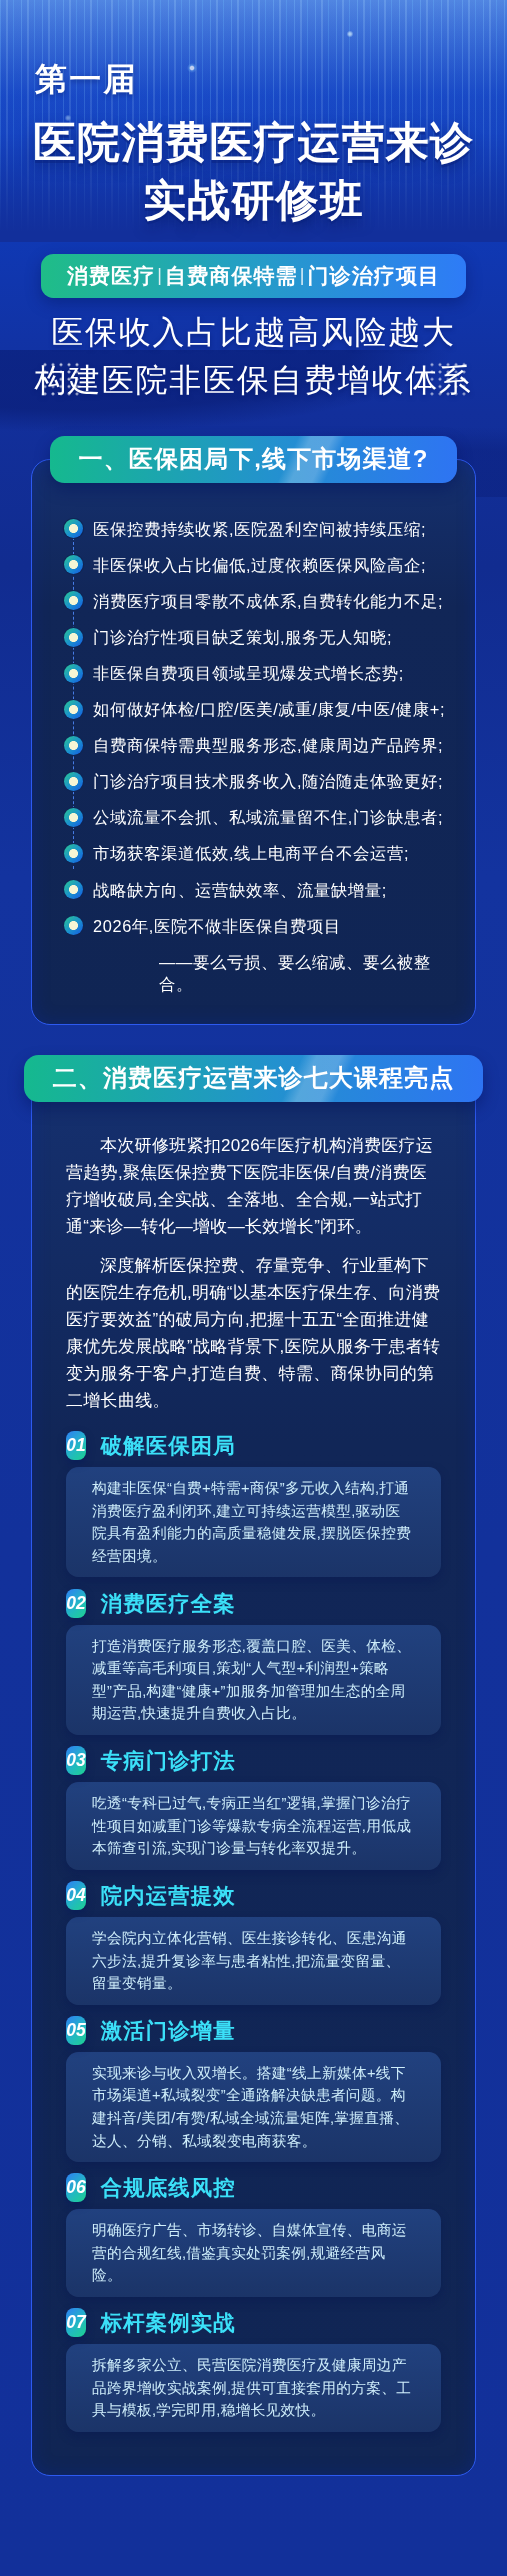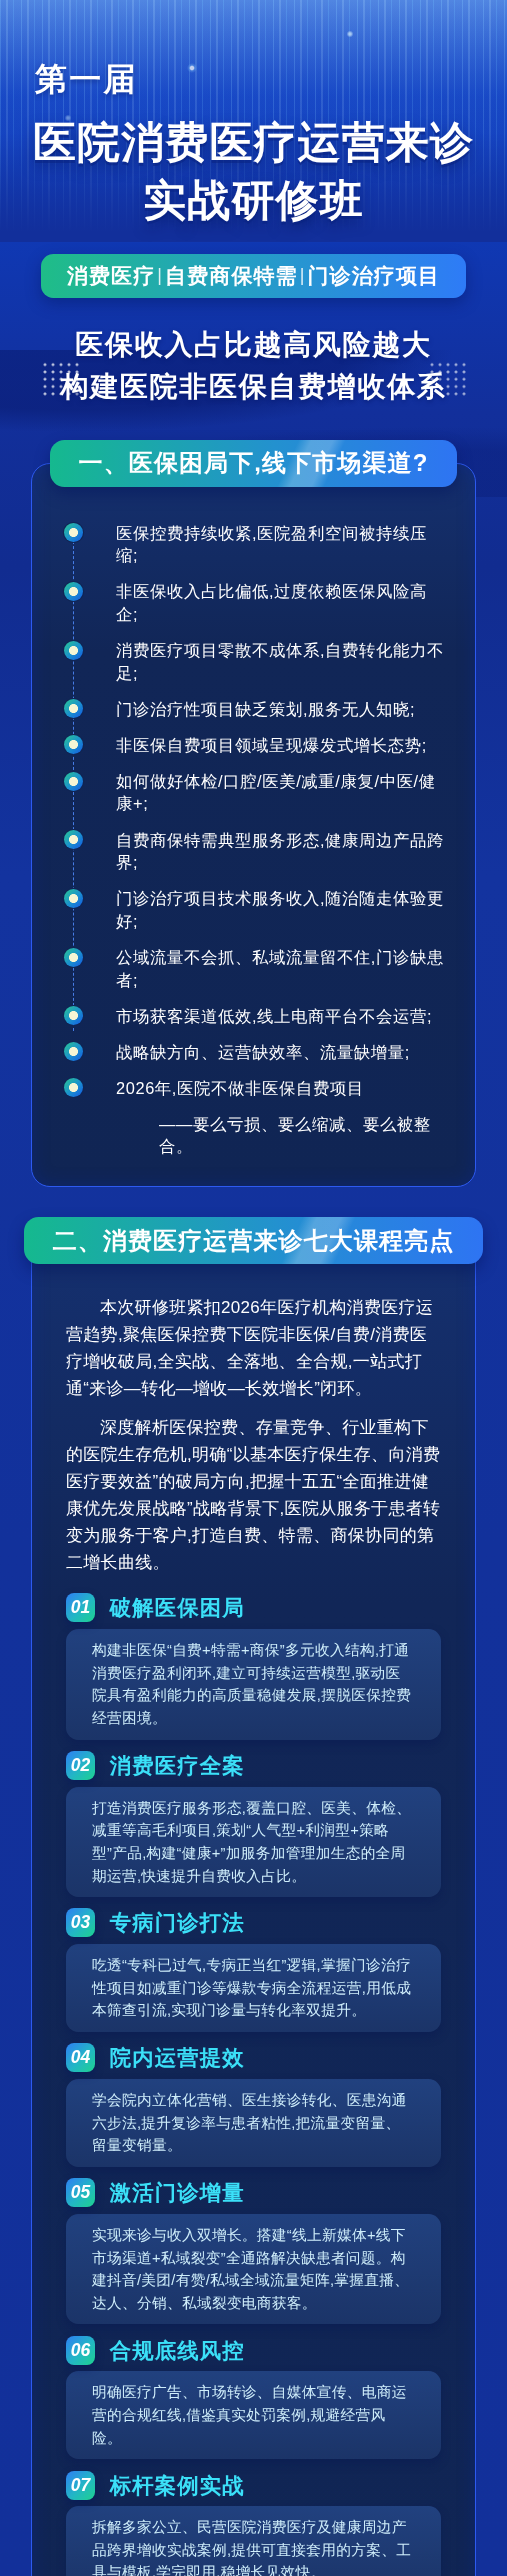--- a/index.html
+++ b/index.html
@@ -63,22 +63,22 @@
     padding:0 26px;height:44px;border-radius:12.4px;
     display:flex;align-items:center;gap:2px;
     background:linear-gradient(92deg,#1fbd87 0%,#24a0c2 45%,#2e7bf7 100%);
     box-shadow:0 5.6px 14.7px rgba(0,20,90,.4);
     font-size:21px;font-weight:900;color:#ffffff;letter-spacing:1.1px;
   }
   .tag-sep{font-weight:400;opacity:.85;font-size:18px;}
 
   
   .subtitle{
-    position:relative;margin-top:26px;text-align:center;z-index:1;
-    font-size:28px;font-weight:700;color:#ffffff;letter-spacing:1.7px;line-height:1.5;
+    position:relative;margin-top:10px;text-align:center;z-index:1;
+    font-size:32px;font-weight:400;color:#ffffff;letter-spacing:1.7px;line-height:1.5;
     text-shadow:0 2.3px 4.5px rgba(5,25,110,.6);
   }
   .subtitle .sline{display:block;}
 
   
   .section{position:relative;z-index:1;}
   .pill{
     position:relative;z-index:3;
     margin:0 auto;width:fit-content;max-width:428px;
     padding:0 29px;height:47px;border-radius:14.7px;
@@ -101,21 +101,21 @@
   }
   .sec1{margin-top:32px;}
   .sec1 .card{padding:58px 29px 28px 32px;}
 
   
   .bullets{list-style:none;margin:0;padding:0;position:relative;}
   .bullets::before{
     content:"";position:absolute;left:9px;top:14.7px;bottom:68px;
     border-left:1.1px dashed rgba(80,140,255,.85);
   }
-  .bullet{display:flex;align-items:flex-start;gap:33px;margin-bottom:13.5px;position:relative;}
+  .bullet{display:flex;align-items:flex-start;gap:10px;margin-bottom:13.5px;position:relative;}
   .bullet-icon{
     flex:0 0 auto;width:19px;height:19px;border-radius:50%;margin-top:1.7px;
     background:
       radial-gradient(circle at 50% 50%, #f7f6d4 0 4.2px, rgba(0,0,0,0) 4.8px),
       linear-gradient(135deg,#2bc892 0%,#1a8fd0 55%,#1458e2 100%);
     box-shadow:0 0 0 1.1px rgba(16,37,84,1);
   }
   .bullet-text{font-size:16.4px;line-height:22.6px;color:#ffffff;letter-spacing:0.6px;}
   .conclusion{
     margin-top:4.5px;padding-left:95px;
@@ -126,21 +126,21 @@
   .sec2{margin-top:30px;}
   .sec2 .card{padding:53px 34px 32px;}
   .intro p{
     margin:0 0 12.4px;text-indent:2em;
     font-size:17px;line-height:27px;color:#ffffff;letter-spacing:0.3px;
   }
   .intro p:last-child{margin-bottom:17px;}
   .item{margin-bottom:11.3px;}
   .item-head{display:flex;align-items:center;gap:14.7px;margin-bottom:6.8px;}
   .badge{
-    flex:0 0 auto;width:29px;height:29px;border-radius:8px;
+    flex:0 0 auto;width:20px;height:29px;border-radius:8px;
     display:flex;align-items:center;justify-content:center;
     background:linear-gradient(135deg,#2e7ff5 0%,#22b7c4 55%,#1ed28e 100%);
     font-size:17.5px;font-weight:900;font-style:italic;color:#ffffff;
     box-shadow:0 3.4px 8px rgba(0,20,90,.45);
   }
   .item-title{font-size:21.4px;font-weight:900;color:#3be0f8;letter-spacing:1.1px;}
   .item-body{
     border-radius:12.4px;padding:10px 26px;
     background:linear-gradient(180deg,#21417f 0%,#1b3468 100%);
     box-shadow:0 4.5px 10px rgba(5,20,80,.35);

